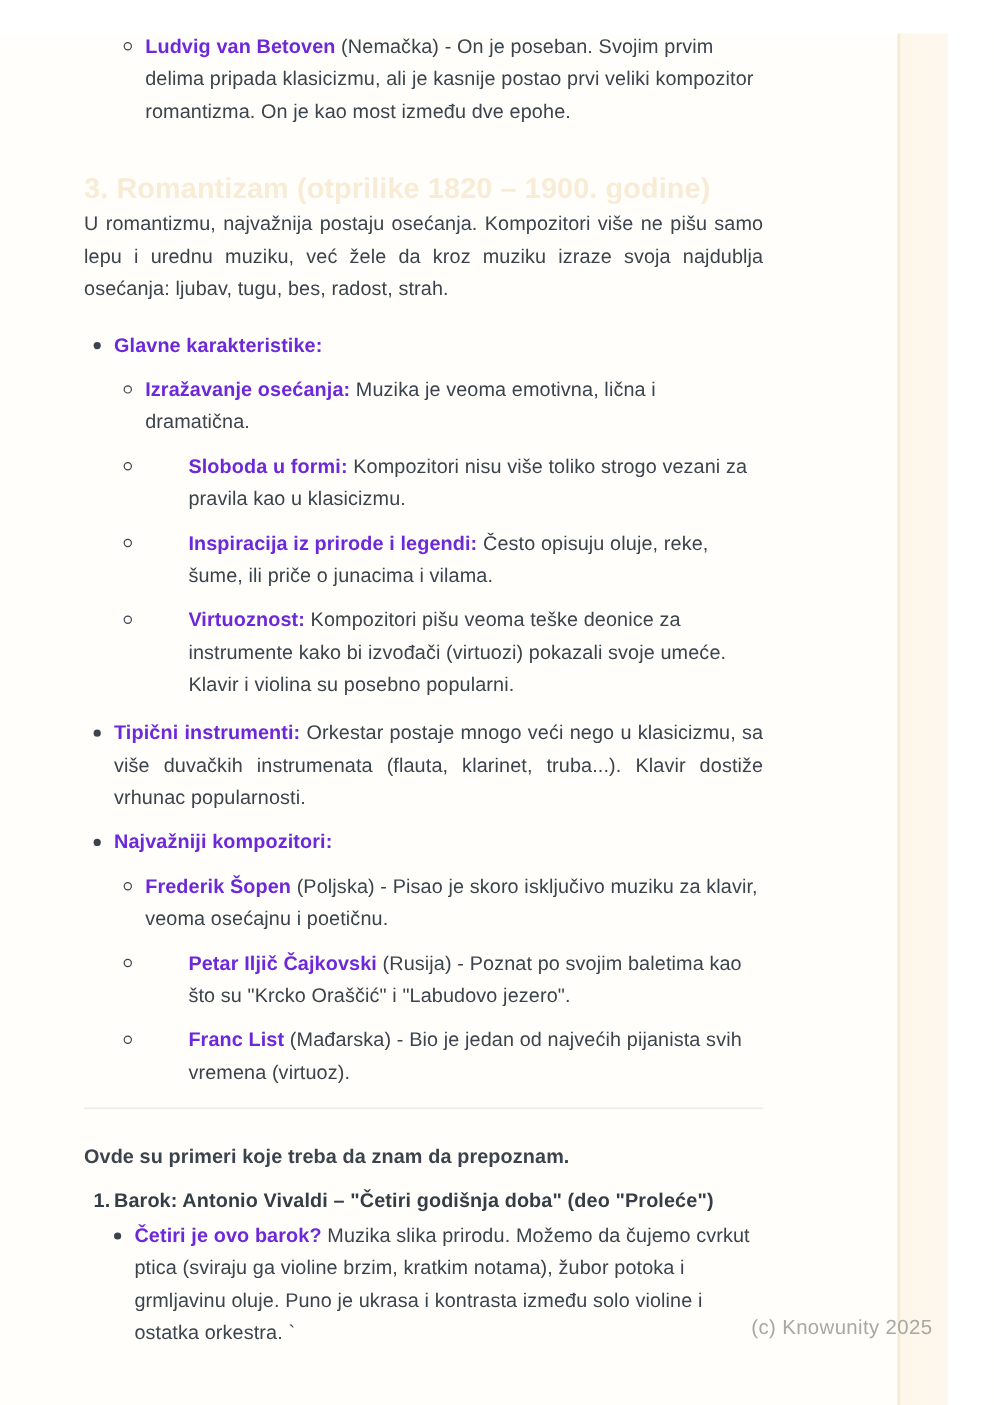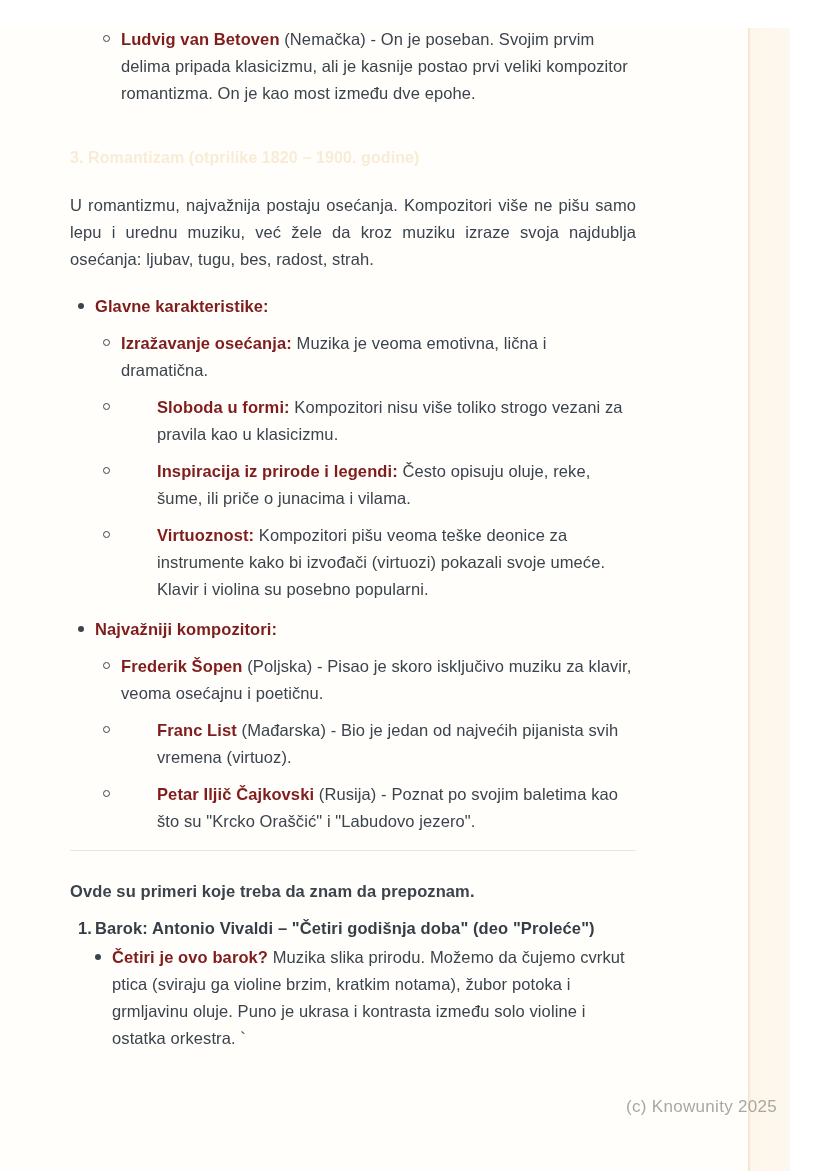--- a/index.html
+++ b/index.html
@@ -16,23 +16,23 @@
     background:linear-gradient(to right,#f3e1c8 0px,#fdf6ea 3px,#fdf8f0 100%);
   }
   .right-white { position:absolute; top:0; left:790px; width:38px; height:1171px; background:#ffffff; }
 
   .content {
     position:absolute; left:70px; top:0; width:566px;
     padding-top:26px;
     font-size:16.5px; line-height:27px; color:#3b434c;
     letter-spacing:0.1px;
   }
-  b { font-weight:bold; color:#7f1d1d; }
+  b { font-weight:bold; color:#6d28d9; }
 
-  .h3 { color:#f8ecd6; font-weight:bold; font-size:16px; line-height:27px; margin:37px 0 21px 0; }
+  .h3 { color:#f8ecd6; font-weight:bold; font-size:24px; line-height:27px; margin:37px 0 3px 0; }
   .h2 { color:#f8ecd6; font-weight:bold; font-size:24px; line-height:32px; margin:26px 0 0 0; }
 
   .para { margin:0; }
   .justify { text-align:justify; }
 
   .li { display:flex; }
   .mcol { flex:none; display:flex; justify-content:flex-start; }
   .l1 { margin-left:8px;justify-content:space-between; }
   .l1 .mcol { width:17px; }
   .l2 { margin-left:33px; }
@@ -109,46 +109,52 @@
         <div class="li-text"><b>Inspiracija iz prirode i legendi:</b><span> Često opisuju oluje, reke, šume, ili priče o junacima i vilama.</span></div>
       </div>
       <div class="li l2">
         <span class="mcol">
             <span class="ring"></span>
           </span>
         <div class="li-text"><b>Virtuoznost:</b><span> Kompozitori pišu veoma teške deonice za instrumente kako bi izvođači (virtuozi) pokazali svoje umeće. Klavir i violina su posebno popularni.</span></div>
       </div>
     </div>
 
+    <div class="li l1 gap-md">
+      <span class="mcol">
+          <span class="dot"></span>
+        </span>
+      <div class="li-text justify"><b>Tipični instrumenti:</b><span> Orkestar postaje mnogo veći nego u klasicizmu, sa više duvačkih instrumenata (flauta, klarinet, truba...). Klavir dostiže vrhunac popularnosti.</span></div>
+    </div>
 
     <div class="li l1 gap-md">
       <span class="mcol">
           <span class="dot"></span>
         </span>
       <div class="li-text"><b>Najvažniji kompozitori:</b></div>
     </div>
 
     <div class="nested">
       <div class="li l2">
         <span class="mcol">
             <span class="ring"></span>
           </span>
         <div class="li-text"><b>Frederik Šopen</b><span> (Poljska) - Pisao je skoro isključivo muziku za klavir, veoma osećajnu i poetičnu.</span></div>
       </div>
       <div class="li l2">
         <span class="mcol">
             <span class="ring"></span>
           </span>
-        <div class="li-text"><b>Franc List</b><span> (Mađarska) - Bio je jedan od najvećih pijanista svih vremena (virtuoz).</span></div>
+        <div class="li-text"><b>Petar Iljič Čajkovski</b><span> (Rusija) - Poznat po svojim baletima kao što su "Krcko Oraščić" i "Labudovo jezero".</span></div>
       </div>
       <div class="li l2">
         <span class="mcol">
             <span class="ring"></span>
           </span>
-        <div class="li-text"><b>Petar Iljič Čajkovski</b><span> (Rusija) - Poznat po svojim baletima kao što su "Krcko Oraščić" i "Labudovo jezero".</span></div>
+        <div class="li-text"><b>Franc List</b><span> (Mađarska) - Bio je jedan od najvećih pijanista svih vremena (virtuoz).</span></div>
       </div>
     </div>
 
   </div>
 
   <hr class="divider">
 
 
   <p class="para" style="margin-top:27px;font-weight:bold;">Ovde su primeri koje treba da znam da prepoznam.</p>
 

